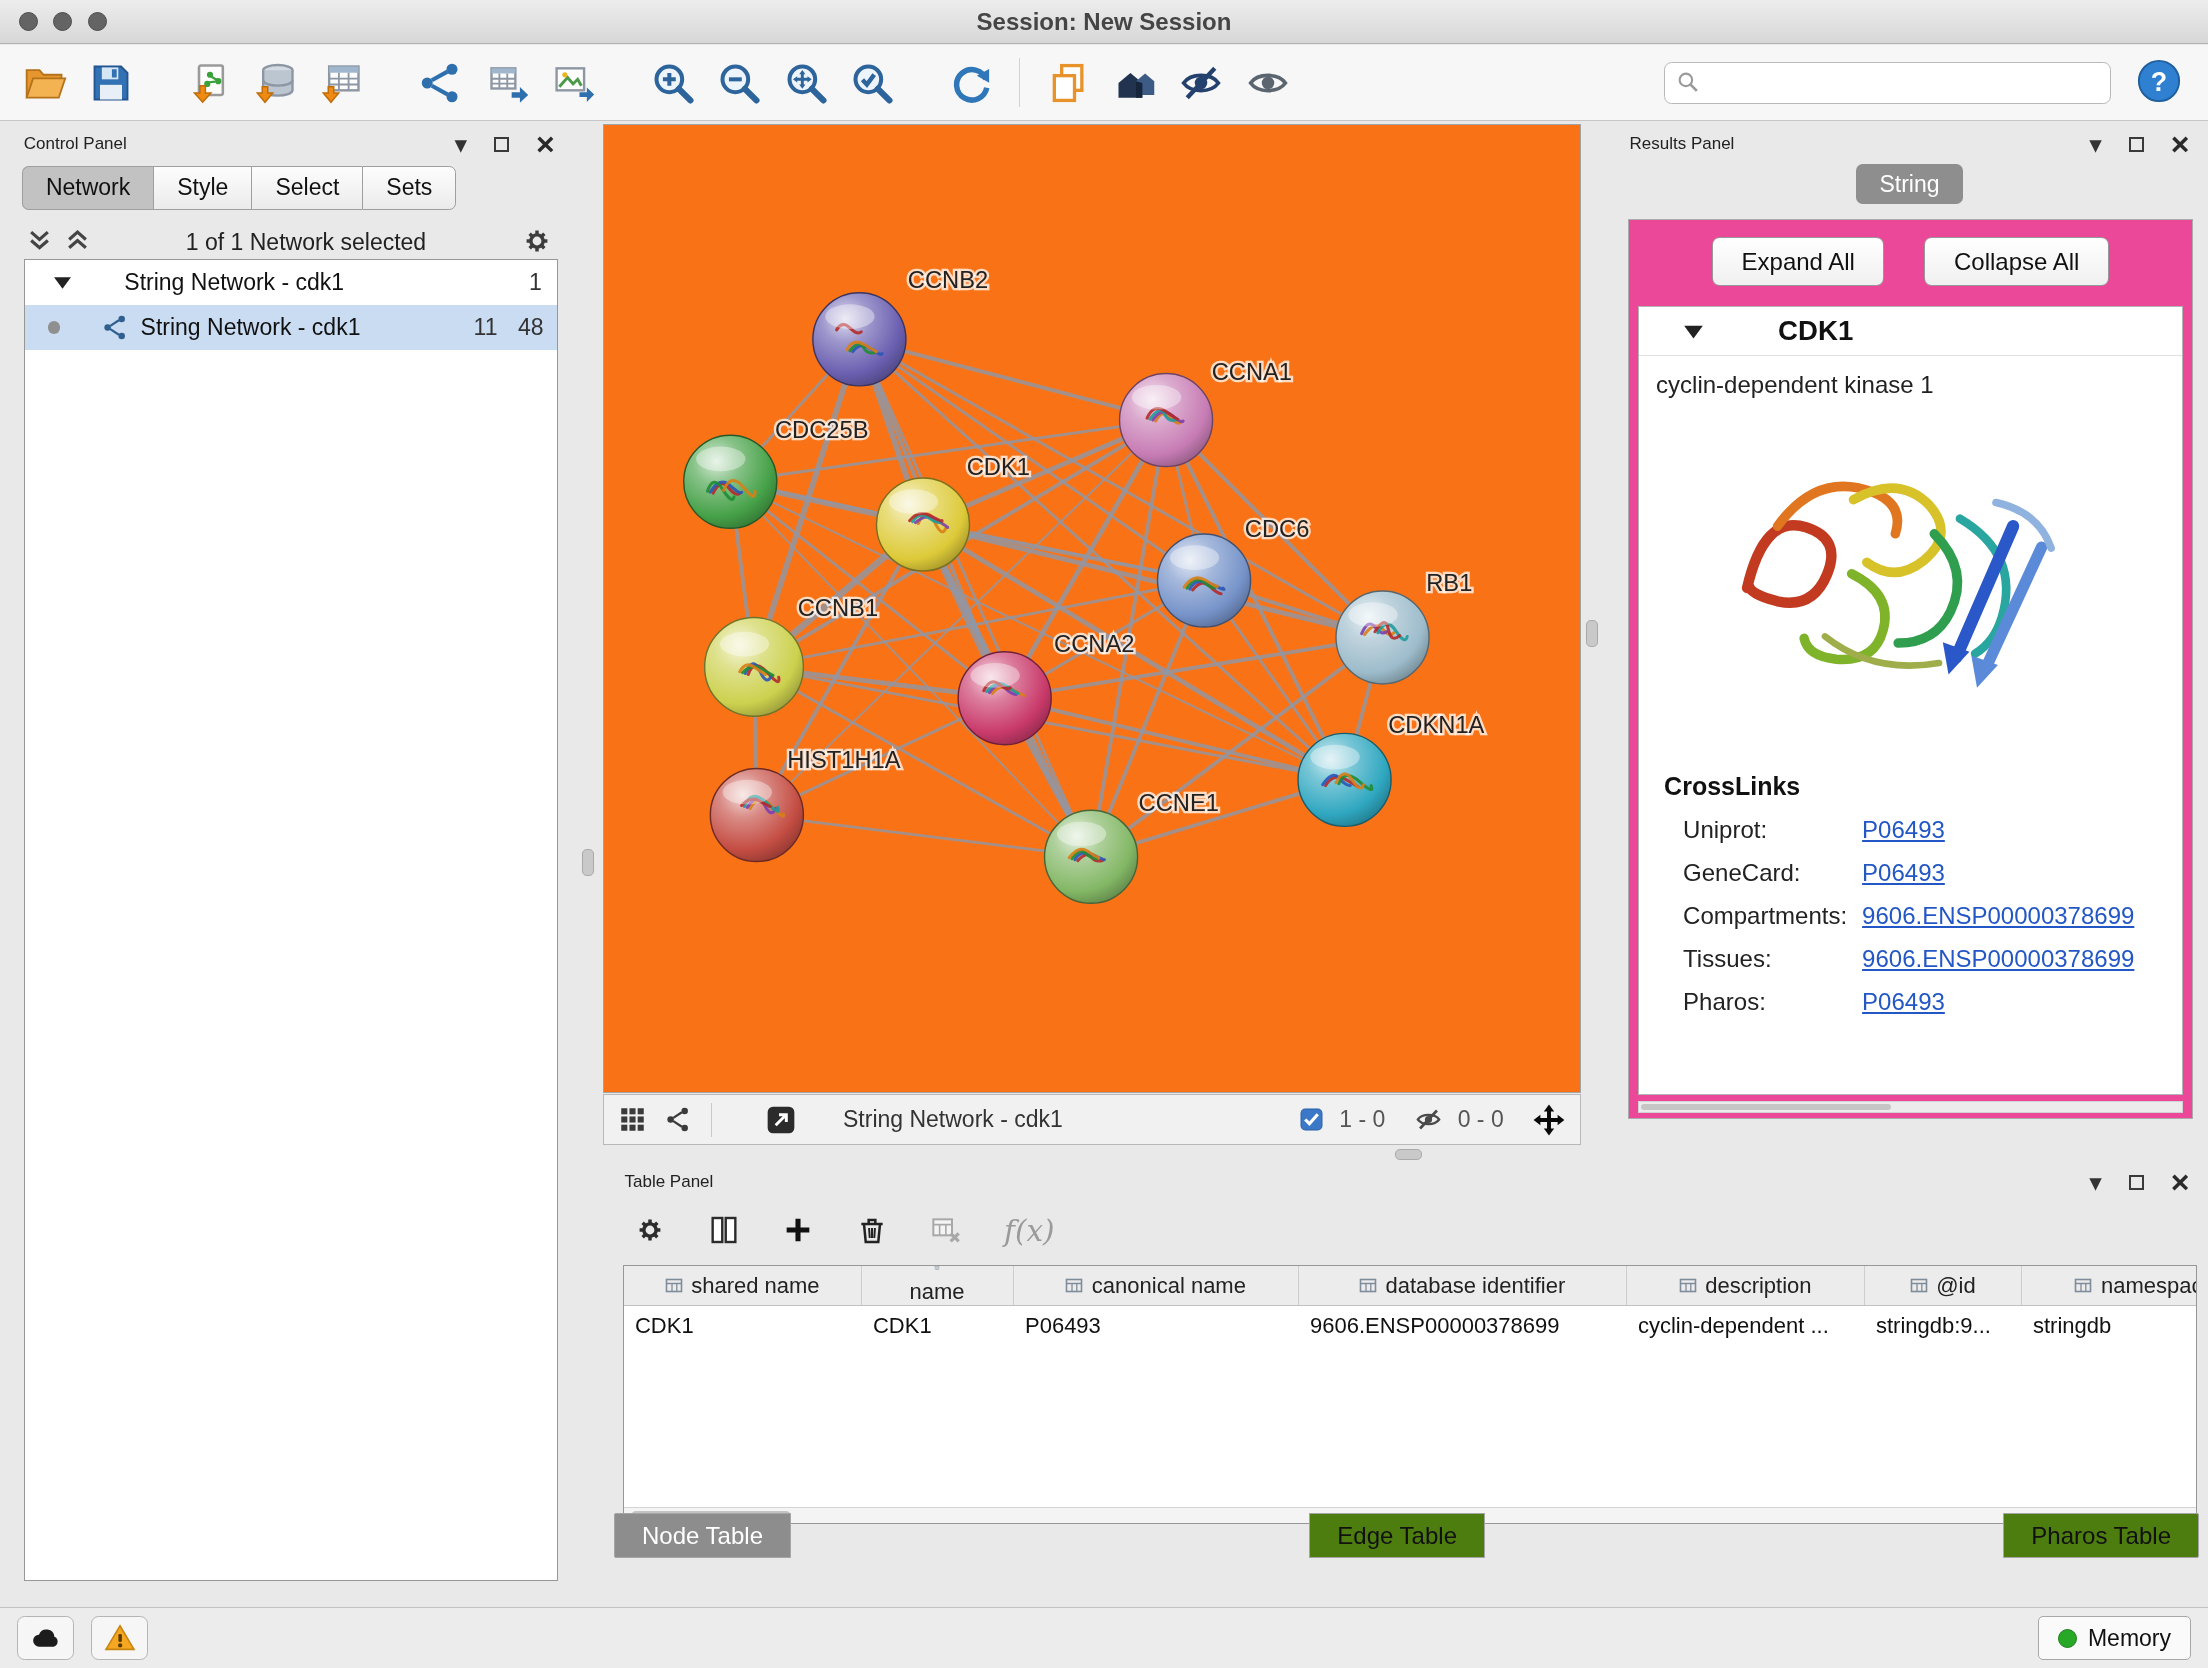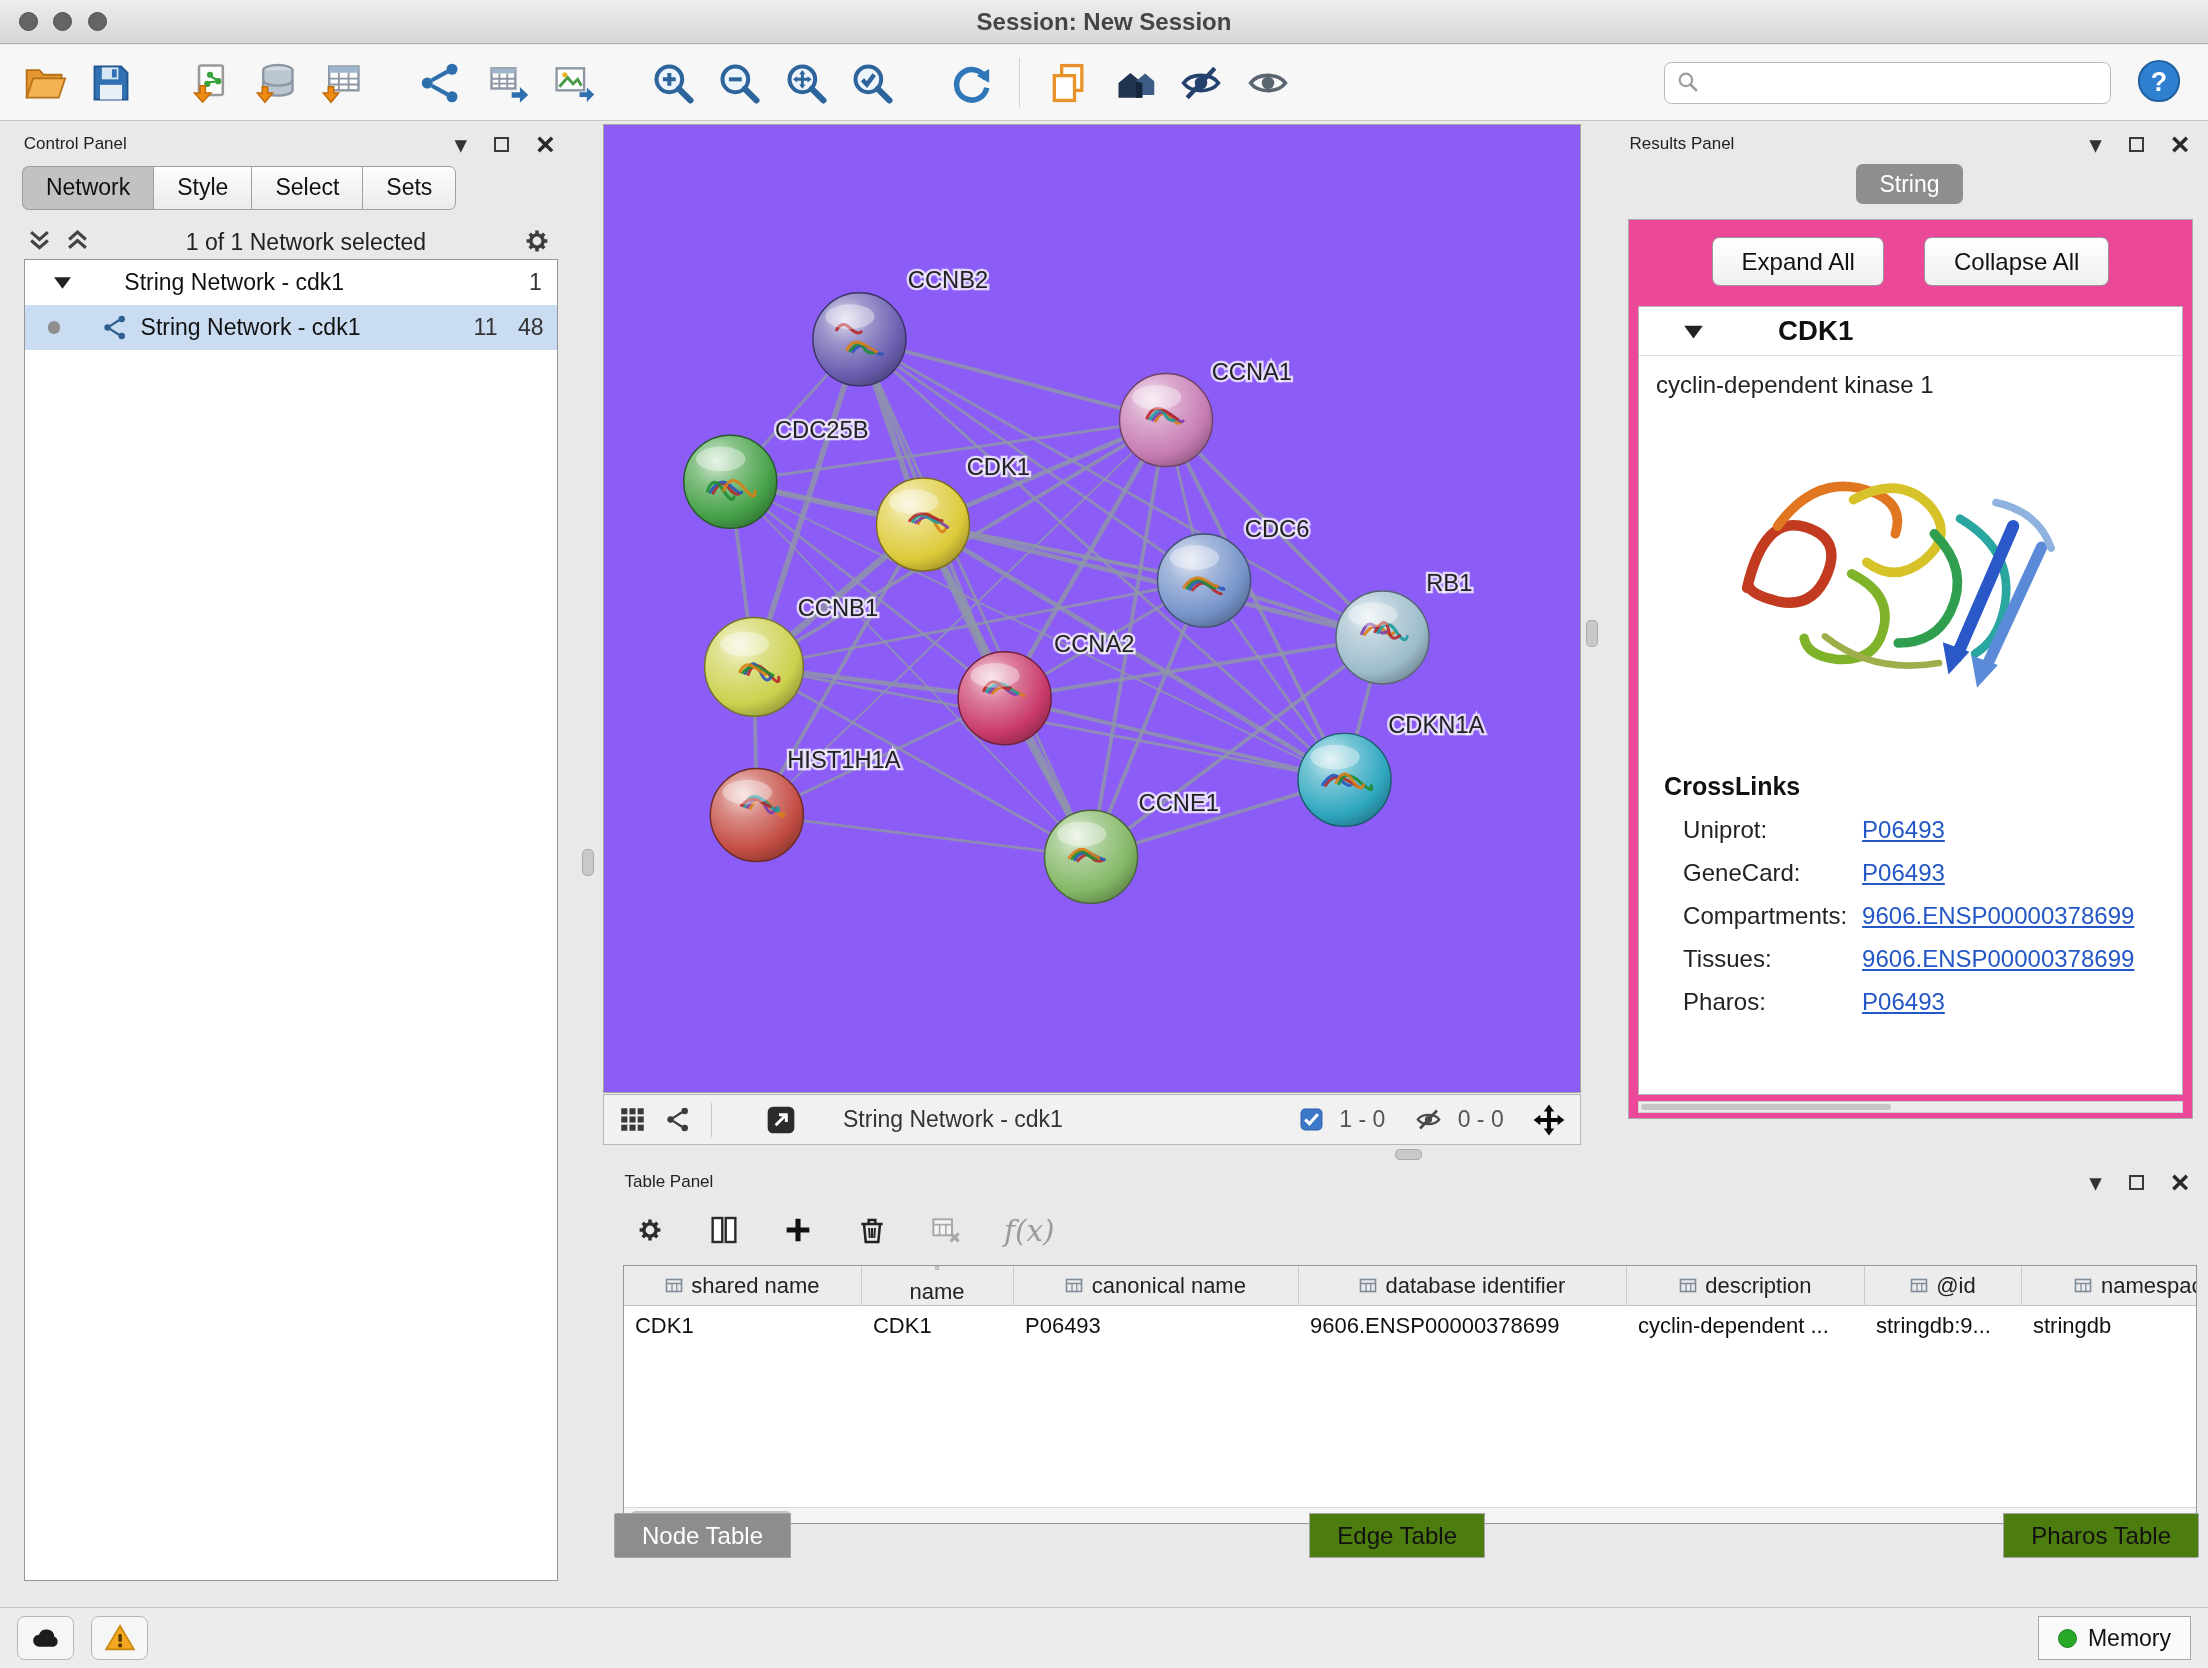--- a/index.html
+++ b/index.html
@@ -54,21 +54,21 @@
   .tr-caret { margin-left:28.5px; width:19px; height:15px; }
   .tr-label { margin-left:52px; flex:1; white-space:nowrap; overflow:hidden; }
   .tr-count { width:49px; text-align:right; margin-right:15px; color:#333; }
   .tr-dot { width:12.4px; height:12.4px; border-radius:50%; background:#8f8f8f; margin-left:23px; }
   .tr-share { width:27px; height:27px; margin-left:42px; }
   .tr-label2 { margin-left:11.4px; flex:1; white-space:nowrap; overflow:hidden; }
   .tr-num { width:46px; text-align:right; color:#333; }
   .tr-num:last-child { margin-right:13.3px; }
 
   
-  .netview { position:absolute; left:603px; top:124px; width:978px; height:969px; background:#8b5cf6; border:1px solid #a3a3a3; }
+  .netview { position:absolute; left:603px; top:124px; width:978px; height:969px; background:#f97316; border:1px solid #a3a3a3; }
   .netview svg { width:100%; height:100%; display:block; }
   .node-label { font-size:25px; fill:#222; paint-order:stroke; stroke:#ffffff; stroke-width:5px; stroke-opacity:.75; }
   .netbar { position:absolute; left:603px; top:1094px; width:978px; height:51px; background:#f1f1f1;
     border:1px solid #b8b8b8; display:flex; align-items:center; padding:0 15px; gap:19px; }
   .netbar svg { display:block; }
   .nb-sep { width:1px; height:34px; background:#c9c9c9; }
   .nb-title { font-size:23px; color:#333; margin-left:27px; }
   .nb-right { margin-left:auto; display:flex; align-items:center; gap:16px; }
   .nb-count { font-size:23px; color:#555; margin-right:13.3px; }
 
@@ -113,21 +113,21 @@
   .ttab:last-child { border-radius:0 1.9px 1.9px 0; }
   .ttab.sel { background:#8d8d8d; color:#fff; }
 
   
   .statusbar { position:absolute; left:0; bottom:0; width:100%; height:61px; background:#ececec;
     border-top:1px solid #c2c2c2; display:flex; align-items:center; padding:0 17px; gap:17px; }
   .sb-btn { width:57px; height:44px; border:1px solid #b5b5b5; border-radius:7.6px; background:#f6f6f6;
     display:flex; align-items:center; justify-content:center; }
   .sb-btn svg { width:32px; height:32px; }
   .memory { margin-left:auto; display:flex; align-items:center; gap:11.4px; border:1px solid #a8a8a8;
-    border-radius:0; background:#fafafa; padding:7.6px 19px; font-size:23px; color:#111;text-align:center; }
+    border-radius:5px; background:#fafafa; padding:7.6px 19px; font-size:23px; color:#111;text-align:center; }
   .mem-dot { width:19px; height:19px; border-radius:50%; background:#27a827; border:1px solid #1d801d; }
 
   .split { position:absolute; background:#c9c9c9; border:1px solid #a9a9a9; border-radius:4.8px; }
 </style>
 </head>
 <body>
 
 <div class="titlebar">
   <div class="traffic" style="left:19px"></div>
   <div class="traffic" style="left:53px"></div>

